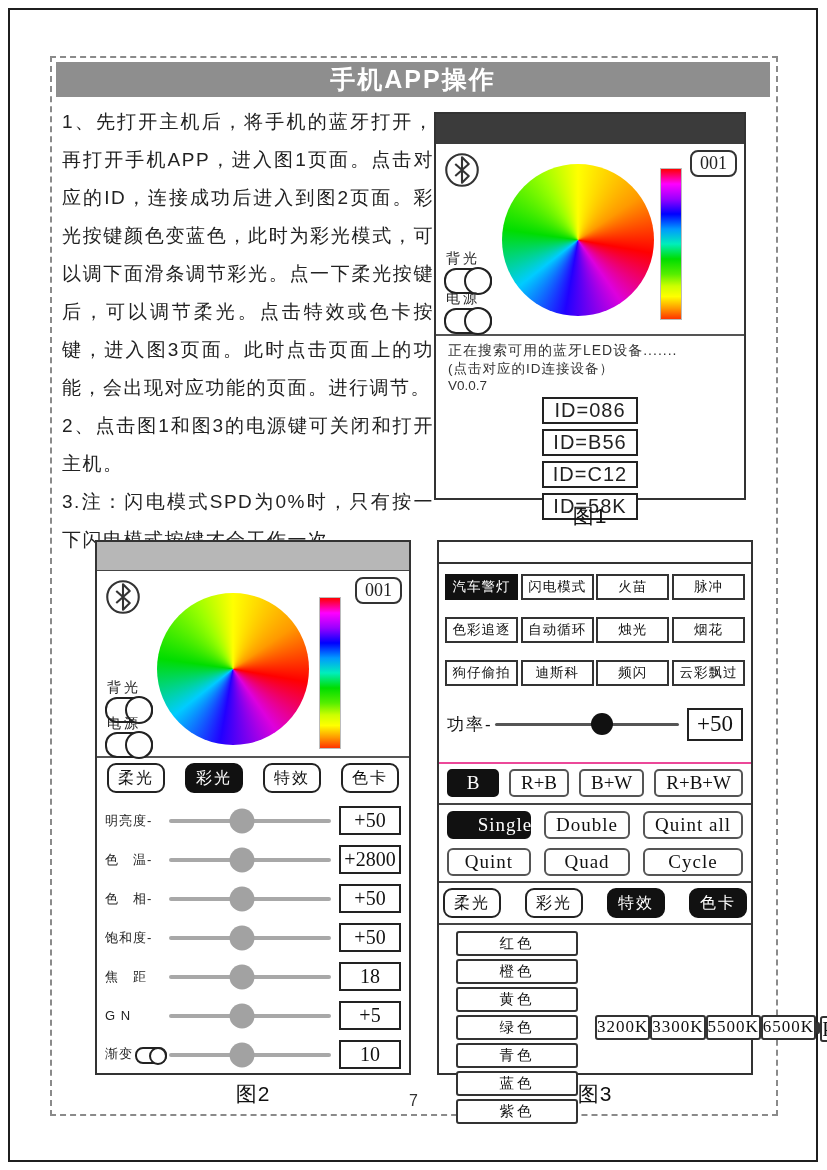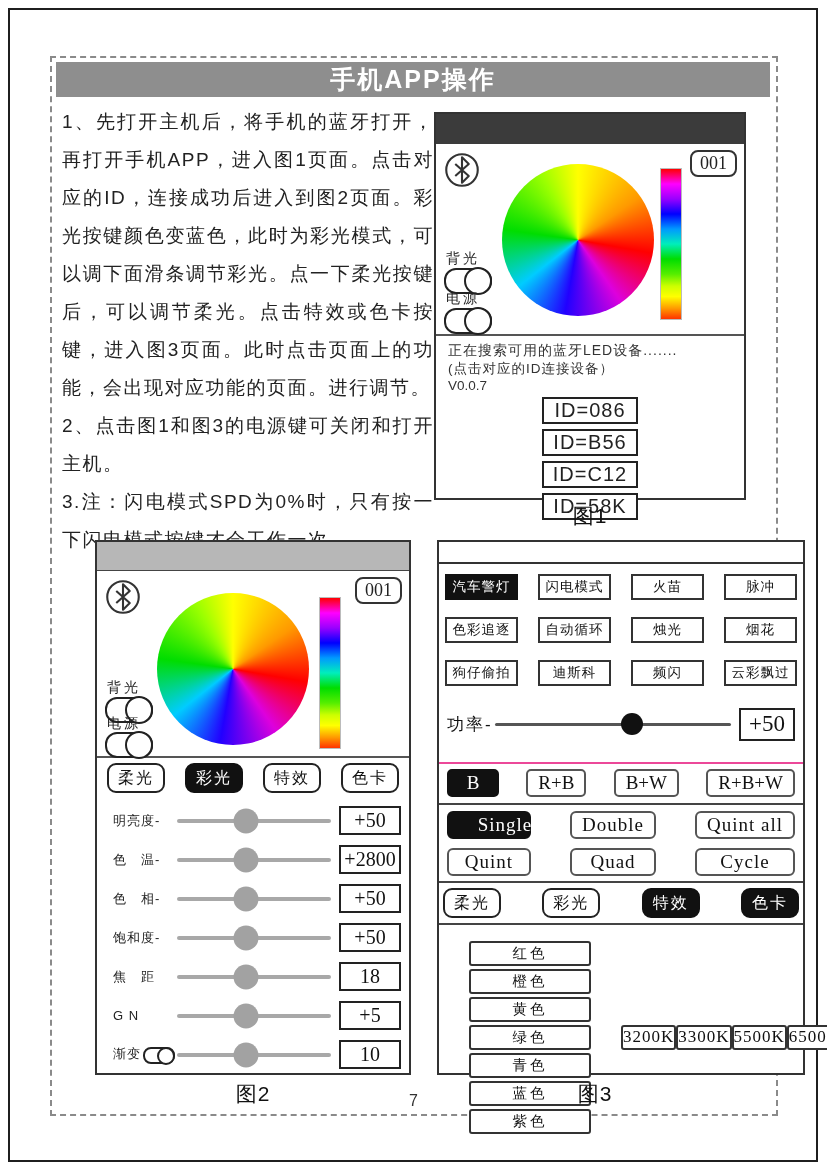--- a/index.html
+++ b/index.html
@@ -64,33 +64,33 @@
   .f2-main{position:relative;height:187px;border-bottom:2px solid #555;box-sizing:border-box;}
   .f2 .wheel{left:60px;top:22px;width:152px;height:152px;}
   .f2 .hue-bar{left:222px;top:26px;}
   .tabs-row{display:flex;align-items:center;justify-content:space-between;}
   .f2-tabs{height:40px;padding:0 10px;}
   .tab{
     min-width:50px;height:26px;border:2px solid #222;border-radius:9px;background:#fff;
     display:flex;align-items:center;justify-content:center;font-size:16px;letter-spacing:2px;color:#111;padding:0 2px;
   }
   .tab.active{background:#111;color:#fff;border-color:#111;}
-  .f2-sliders{padding:3px 8px 0 16px;}
+  .f2-sliders{padding:3px 8px 0 8px;}
   .sl-row{display:flex;align-items:center;height:39px;}
   .sl-label{width:62px;flex:none;font-size:13px;color:#222;letter-spacing:1px;white-space:nowrap;}
   .sl-track{position:relative;flex:1;height:4px;background:#a8a8a8;border-radius:2px;margin:0 8px 0 2px;}
   .sl-knob{position:absolute;left:45%;top:50%;transform:translate(-50%,-50%);width:25px;height:25px;border-radius:50%;background:#a2a2a2;}
   .sl-value{
     width:58px;height:25px;flex:none;border:2px solid #222;background:#fff;
     display:flex;align-items:center;justify-content:center;
     font-family:"Liberation Serif",serif;font-size:20px;color:#111;
   }
 
   
-  .f3{left:437px;top:540px;width:368px;height:535px;}
+  .f3{left:437px;top:540px;width:316px;height:535px;}
   .f3-topstrip{height:20px;border-bottom:2px solid #333;}
   .f3-effects{padding:10px 6px 0 6px;display:grid;grid-template-columns:repeat(4,73px);justify-content:space-between;row-gap:17px;}
   .fx-btn{
     height:26px;border:2px solid #333;background:#fff;box-sizing:border-box;
     display:flex;align-items:center;justify-content:center;font-size:13.5px;letter-spacing:1px;color:#111;white-space:nowrap;
   }
   .fx-btn.active{background:#111;color:#fff;border-color:#111;}
   .f3-power{display:flex;align-items:center;height:44px;padding:16px 8px;border-bottom:2px solid #ec4899;}
   .f3-power-label{font-size:17px;letter-spacing:2px;flex:none;color:#111;}
   .f3-power .sl-track{background:#555;height:3px;}
@@ -110,21 +110,21 @@
   .modes-row{display:flex;align-items:center;justify-content:space-between;margin-bottom:9px;}
   .modes-row:last-child{margin-bottom:0;}
   .mode-btn{
     height:28px;border:2px solid #555;border-radius:6px;background:#fff;box-sizing:border-box;
     display:flex;align-items:center;justify-content:center;
     font-family:"Liberation Serif",serif;font-size:19px;letter-spacing:1px;color:#111;
   }
   .mode-w1{width:84px;}.mode-w2{width:86px;}.mode-w3{width:100px;}
   .mode-btn.active{background:#111;color:#fff;border-color:#111;padding-left:32px;}
   .f3-tabs{height:40px;padding:0 4px;border-bottom:2px solid #444;}
-  .f3-bottom{display:flex;padding-top:16px;}
+  .f3-bottom{display:flex;padding-top:6px;}
   .f3-col-left{width:50%;display:flex;flex-direction:column;align-items:center;}
   .f3-col-right{width:50%;display:flex;flex-direction:row;align-items:center;}
   .color-btn{
     width:118px;height:21px;border:2px solid #333;border-radius:3px;background:#fff;margin-bottom:3px;box-sizing:content-box;
     display:flex;align-items:center;justify-content:center;font-size:14.5px;letter-spacing:3px;color:#111;
   }
   .temp-btn{
     width:126px;height:21px;border:2px solid #333;border-radius:3px;background:#fff;margin-bottom:4px;
     display:flex;align-items:center;justify-content:center;
     font-family:"Liberation Serif",serif;font-size:17px;letter-spacing:1px;color:#111;

